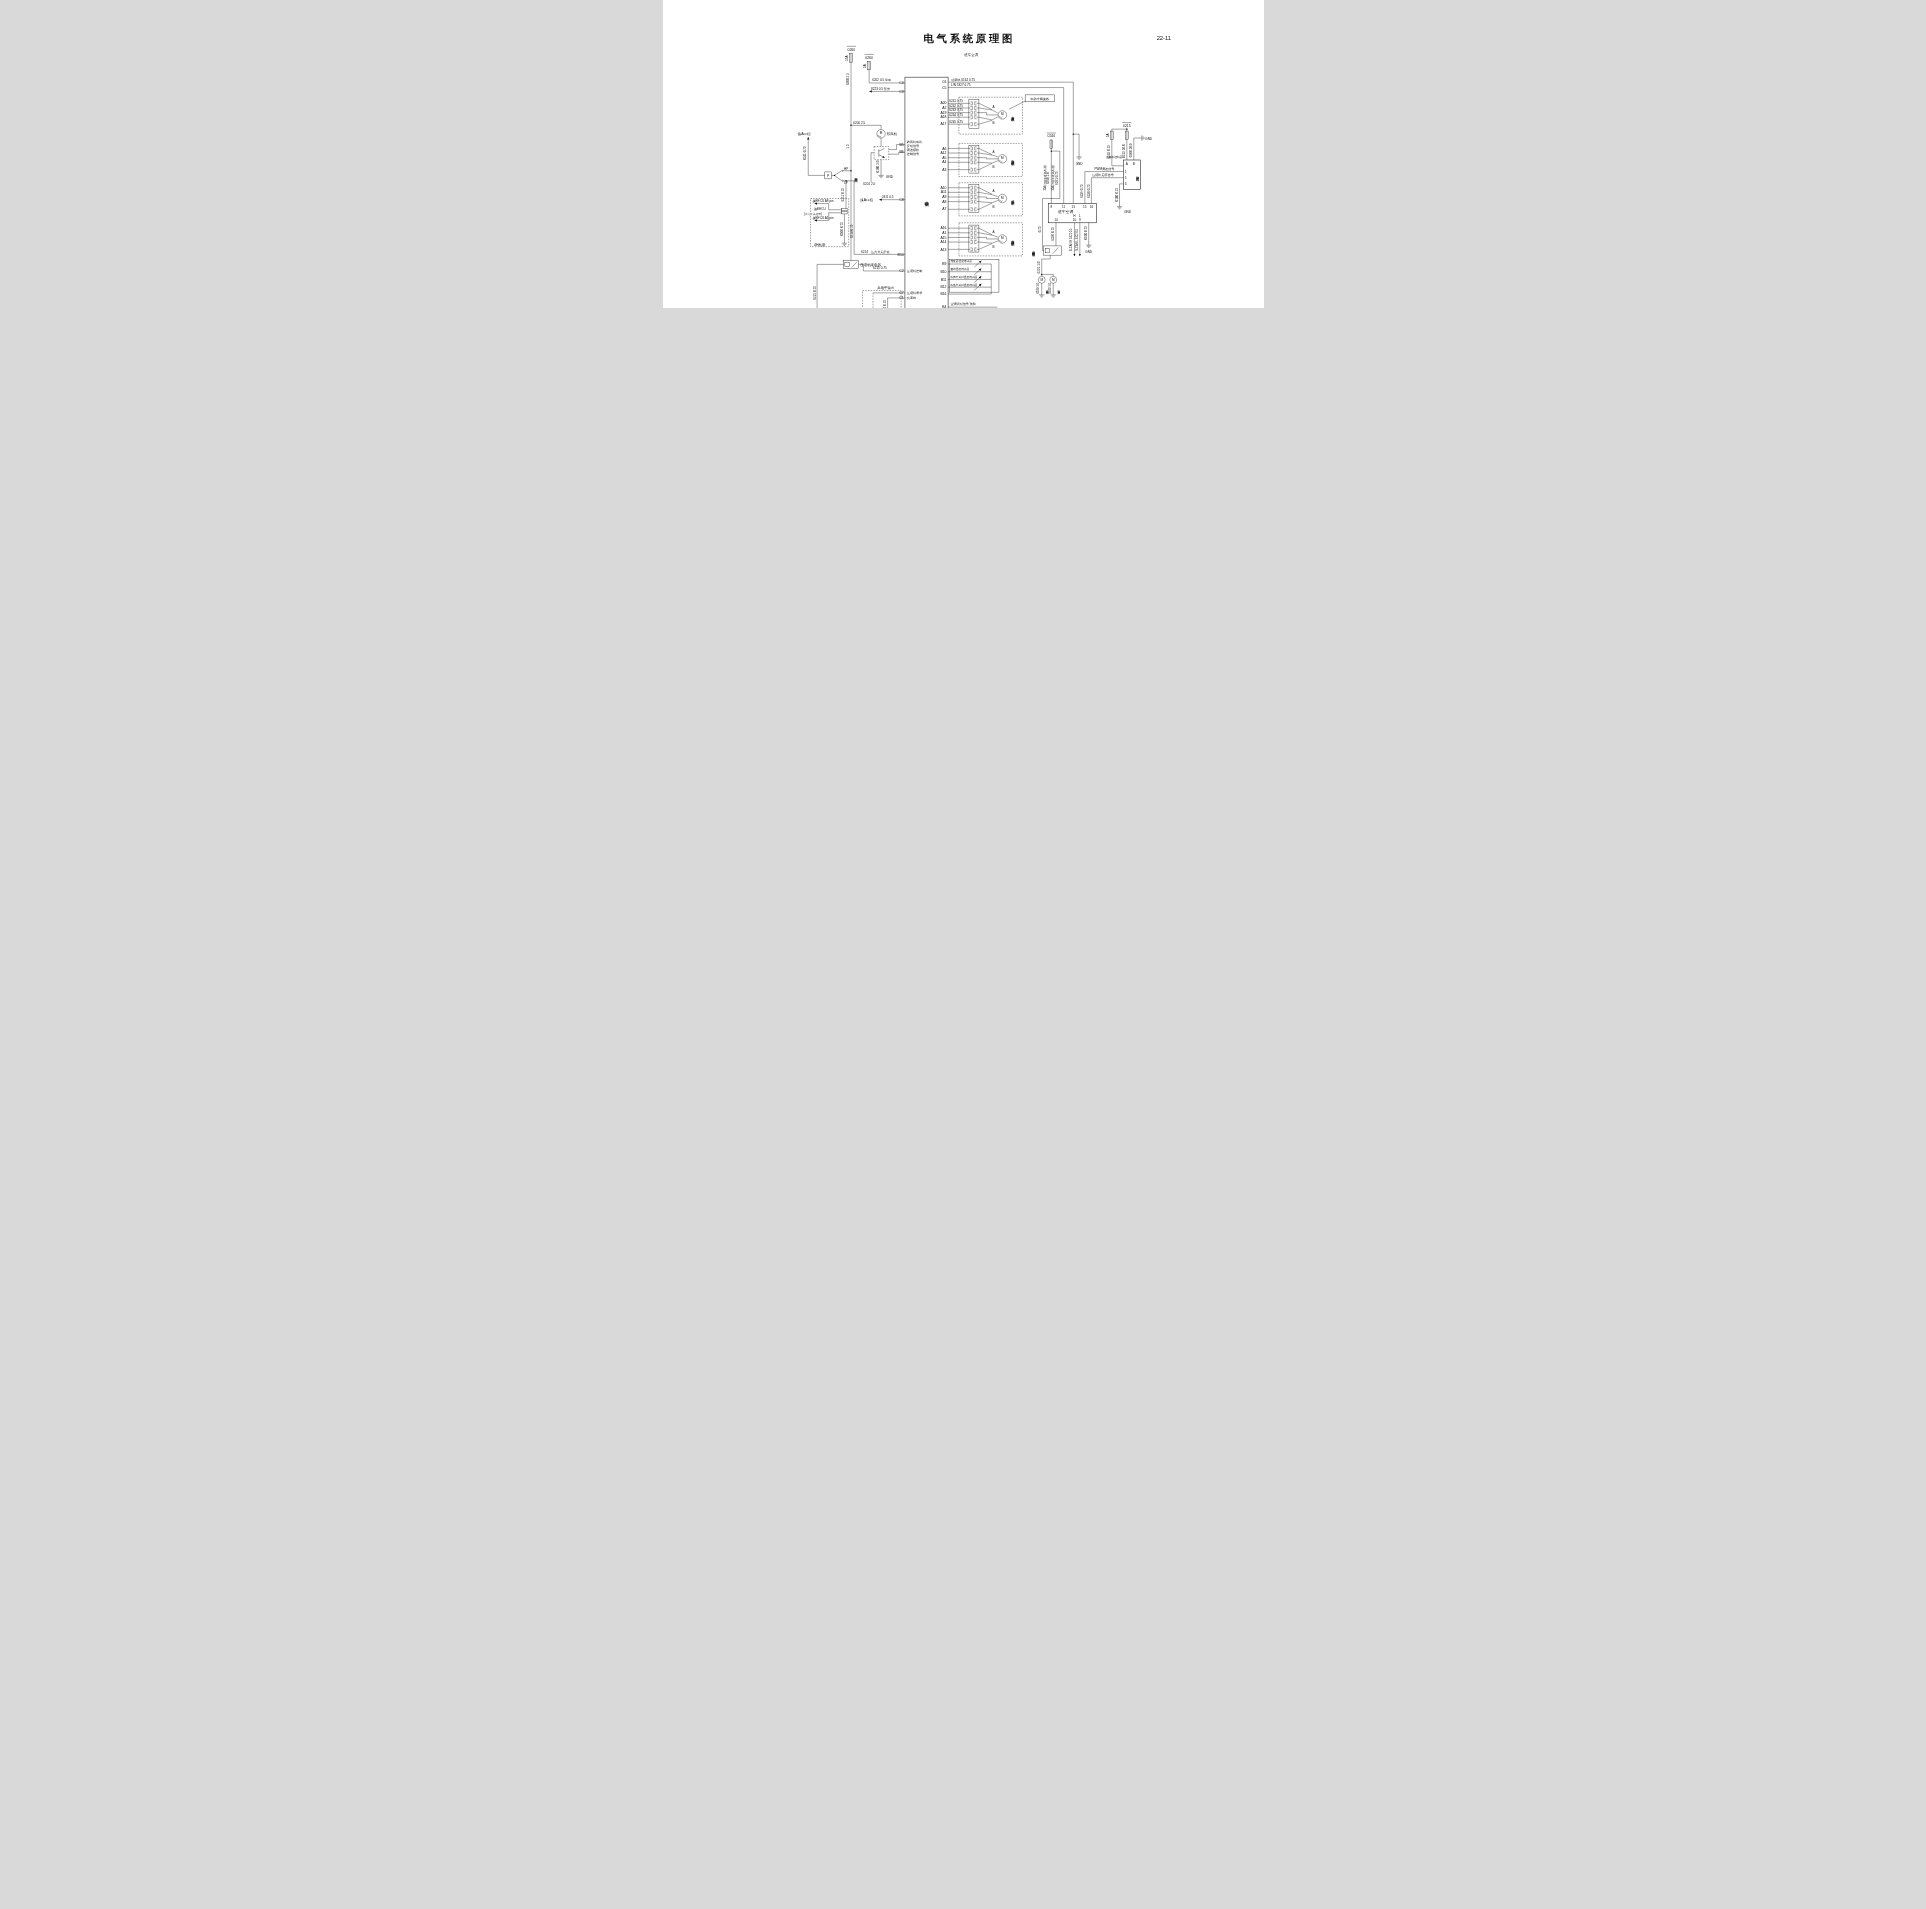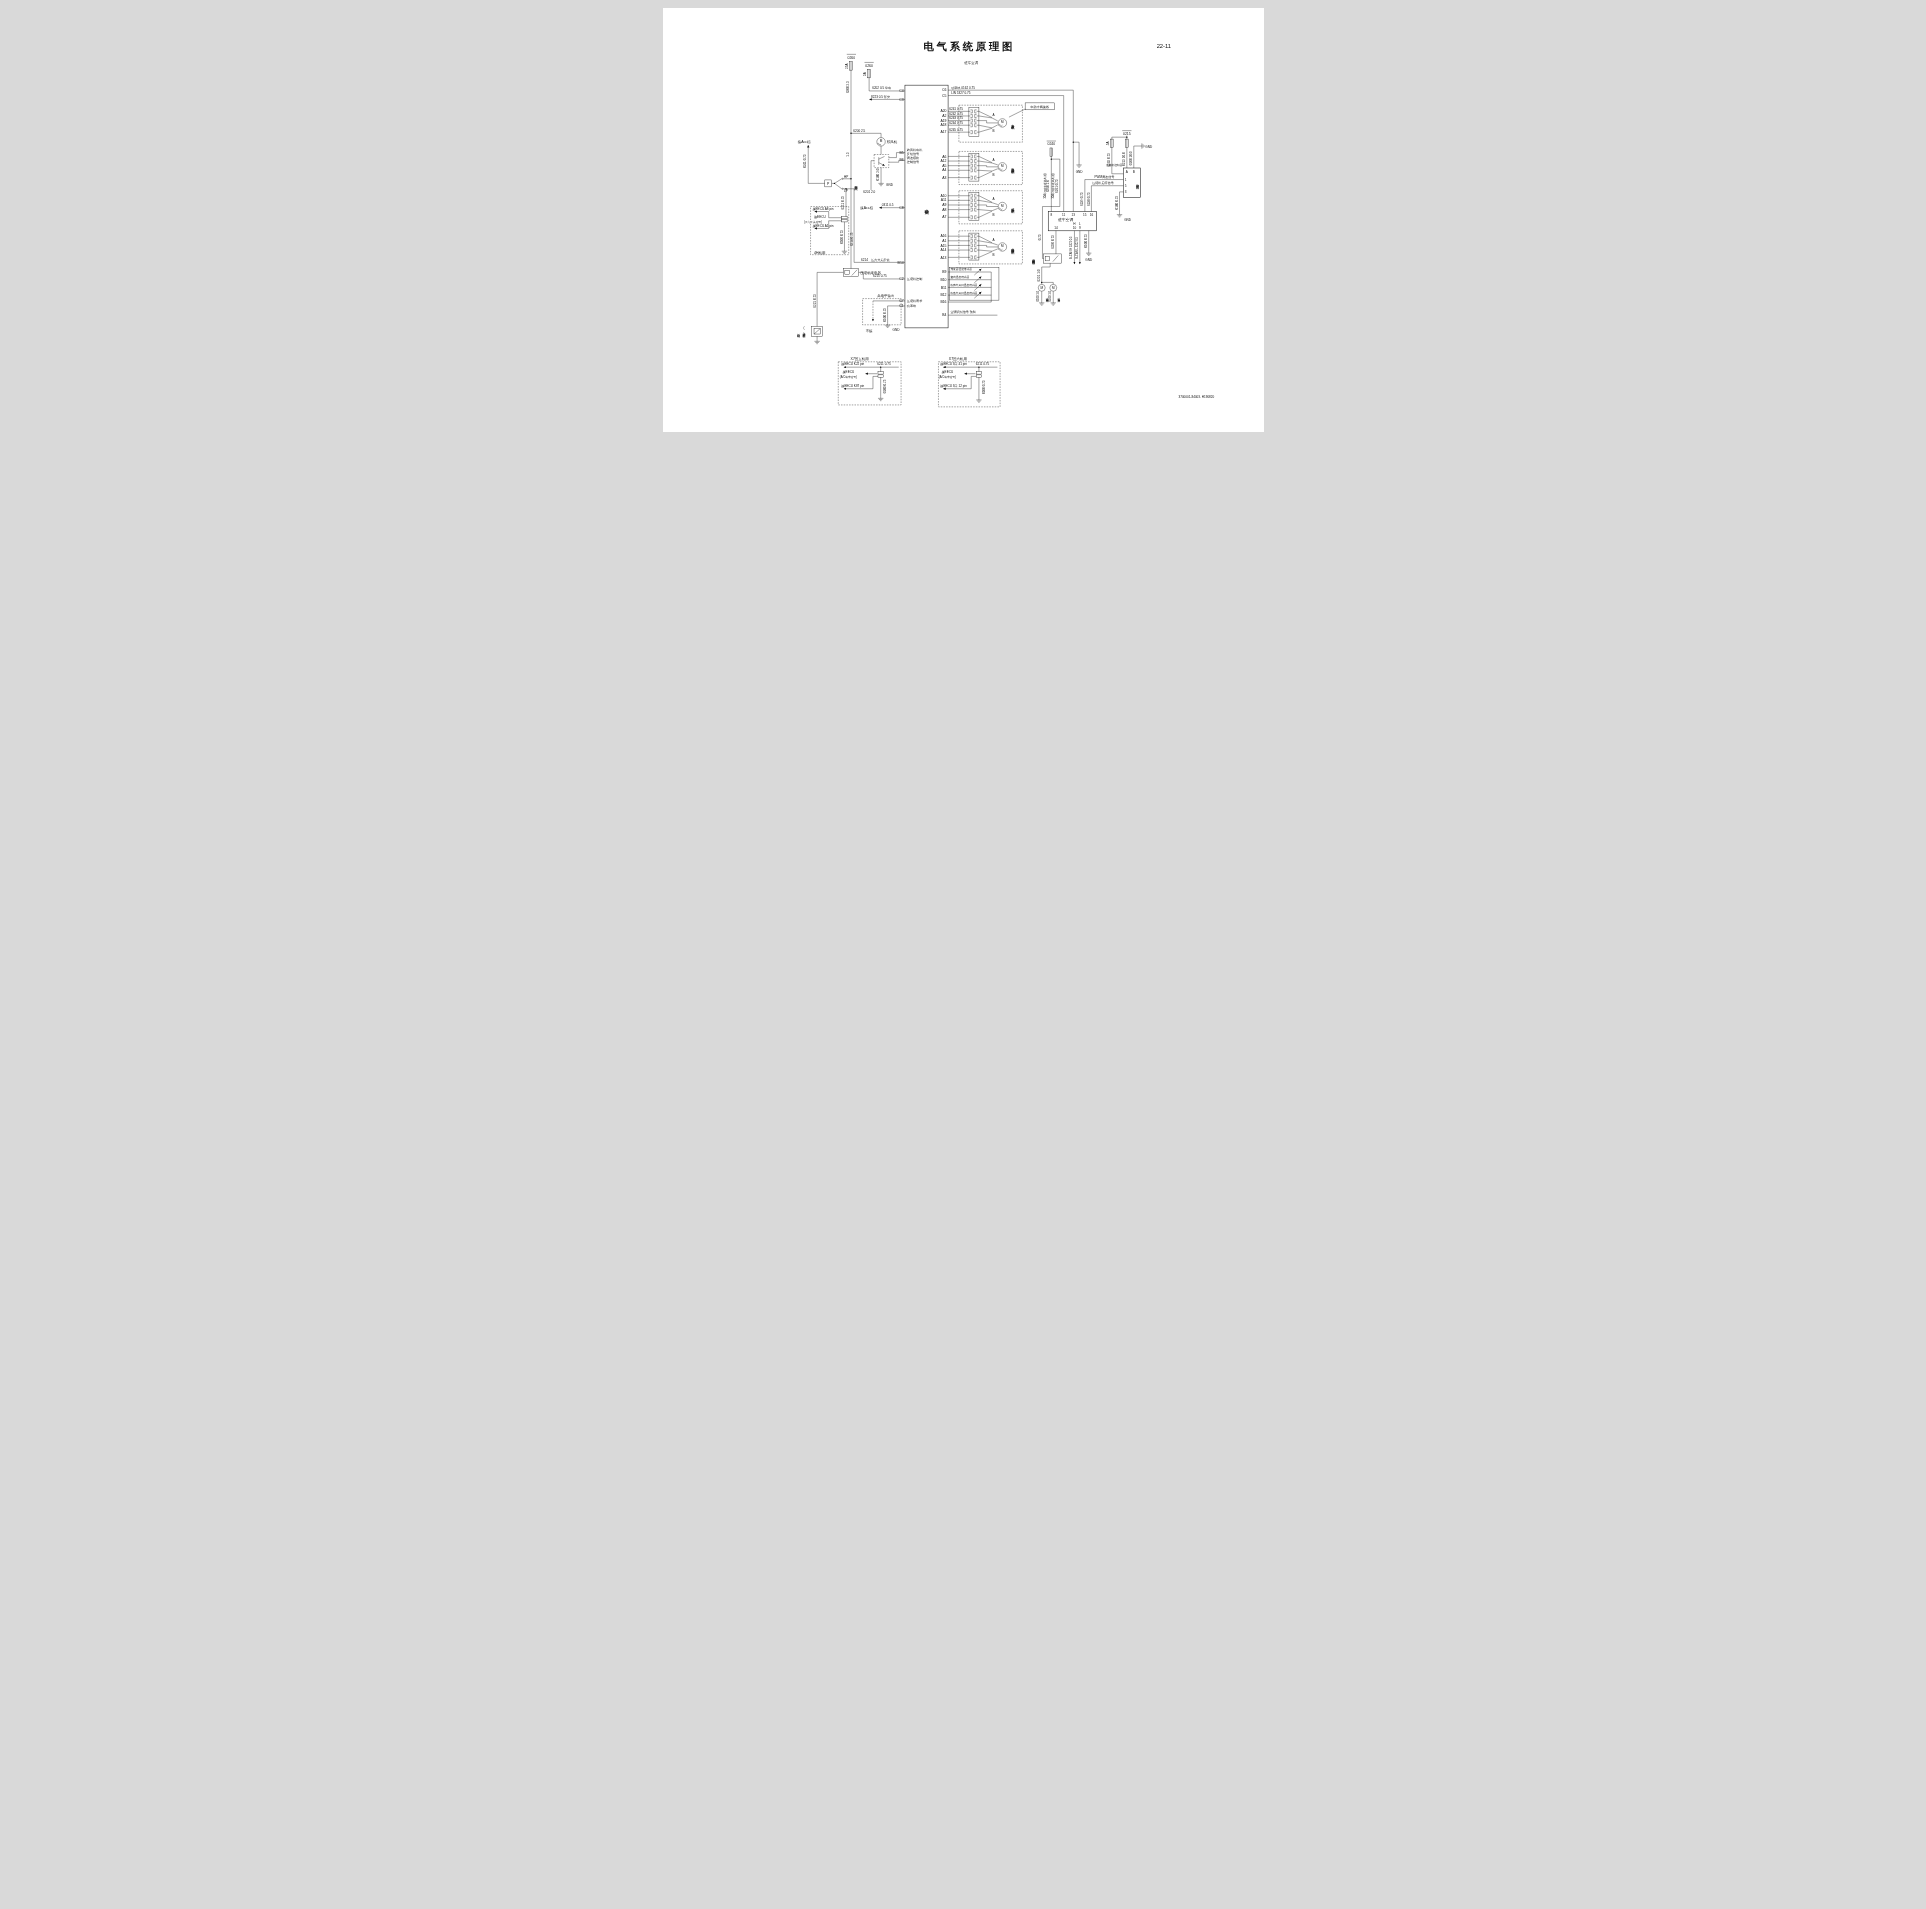--- a/index.html
+++ b/index.html
@@ -1,16 +1,16 @@
 <!DOCTYPE html>
 <html style="font-size:6.2px"><head>
 <meta charset="utf-8">
 <style>
   html,body{margin:0;padding:0;background:#d9d9d9}
-  .page{width:601px;height:424px;background:#ffffff;margin:8px auto;position:relative;overflow:hidden}
+  .page{width:601px;height:308px;background:#ffffff;margin:0 auto;position:relative;overflow:hidden}
   svg{display:block}
   text{font-family:"Liberation Sans","DejaVu Sans",sans-serif;fill:#111;font-size:9px;stroke:none}
   .s7{font-size:7px}.s8{font-size:8px}.s10{font-size:10px}.s11{font-size:11px}.s15{font-size:15px}
   .title{font-size:27px;font-weight:bold;letter-spacing:7px}
   .vt{writing-mode:vertical-rl;text-orientation:upright;letter-spacing:1px}
   line,path,polyline,rect,circle{stroke:#111;fill:none;stroke-width:1}
   .th{stroke-width:1.4}
   .dash{stroke-dasharray:4 3}
   .dot{fill:#111;stroke:none}
 </style>

